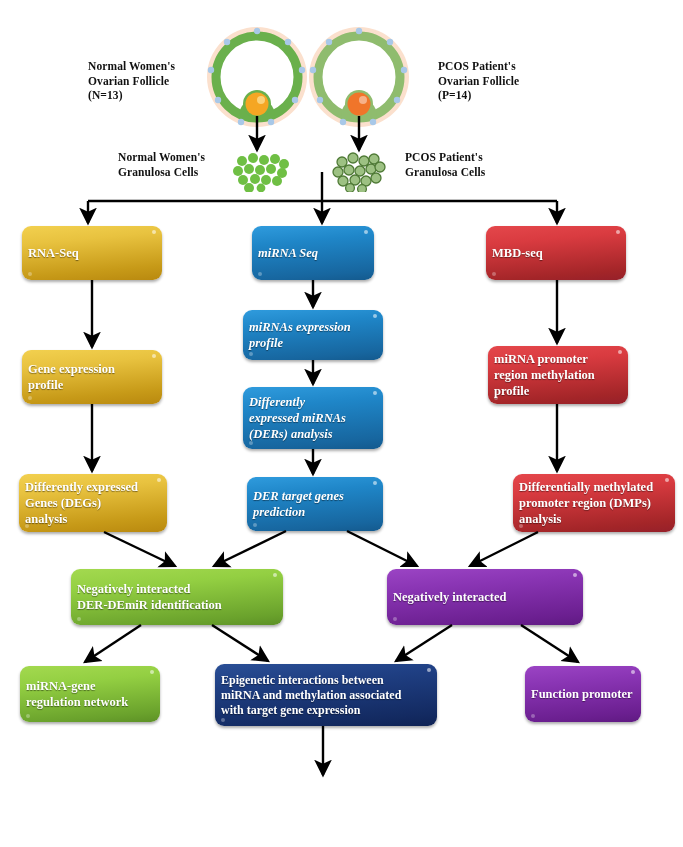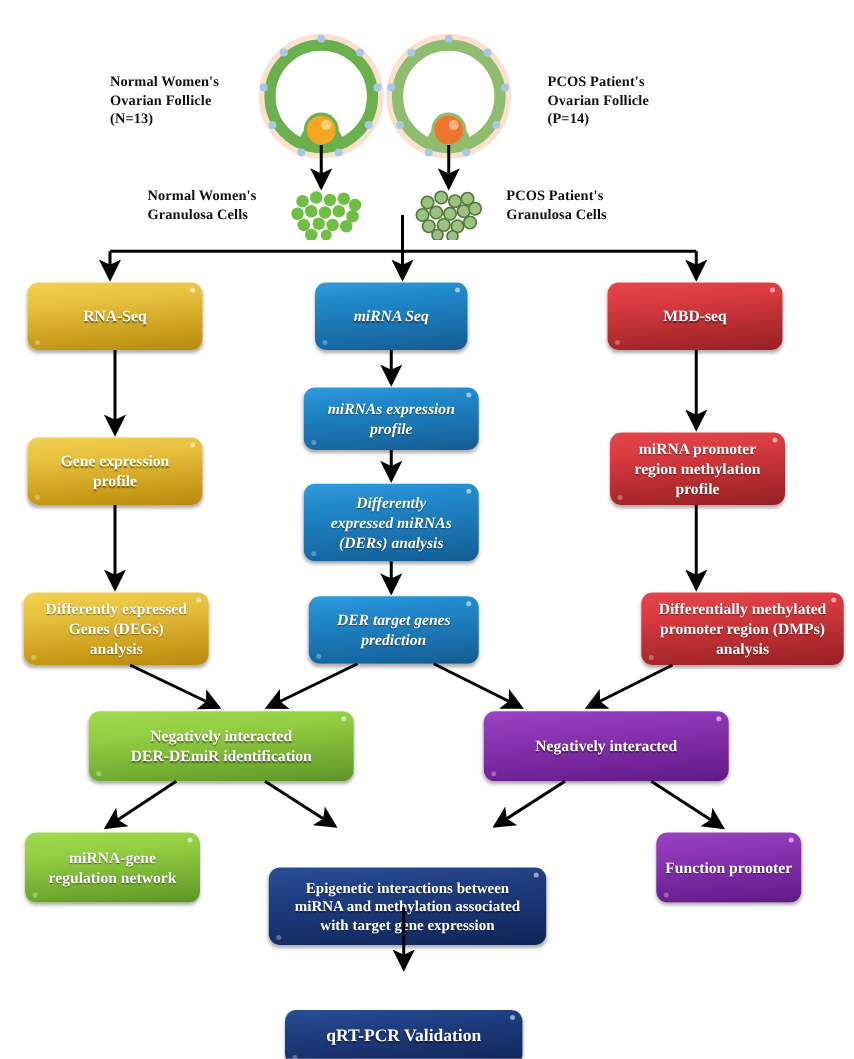--- a/index.html
+++ b/index.html
@@ -8,33 +8,33 @@
 
   #canvas{position:absolute;left:0;top:12px;width:683px;height:847px;}
 
   svg.layer{position:absolute;left:0;top:0;width:683px;height:847px;pointer-events:none;}
 
   .label{position:absolute;font-weight:bold;font-size:11.5px;line-height:14.5px;
          color:#111;letter-spacing:.1px;}
   .label.right{text-align:left;}
 
   .box{position:absolute;border-radius:9px;display:flex;align-items:center;
-       justify-content:center;text-align:center;color:#ffffff;font-weight:bold;
+       justify-content:center;text-align:left;color:#ffffff;font-weight:bold;
        font-size:12.5px;line-height:16px;padding:2px 6px;box-sizing:border-box;
        box-shadow:0 2px 3px rgba(0,0,0,.33);
        text-shadow:0 1px 1px rgba(0,0,0,.45);}
   .box .inner{width:100%;}
 
   
   .c-yellow{background:linear-gradient(175deg,#f2d04f 0%,#e8c23f 28%,#c79a18 78%,#b9890f 100%);}
   .c-blue  {background:linear-gradient(175deg,#2f9bdd 0%,#1f86c8 30%,#17669f 85%,#145a8e 100%);font-style:italic;}
   .c-red   {background:linear-gradient(175deg,#e4474b 0%,#d93b40 28%,#a32528 85%,#96202a 100%);}
   .c-green {background:linear-gradient(175deg,#a3d94f 0%,#93cf42 30%,#6aa22c 85%,#5d9126 100%);}
   .c-purple{background:linear-gradient(175deg,#9b44c4 0%,#8a35b4 30%,#6b1f90 85%,#5f1a82 100%);}
-  .c-navy  {background:linear-gradient(175deg,#2a4f96 0%,#1f3f83 30%,#132a61 85%,#0f2355 100%);margin-top:30px;}
+  .c-navy  {background:linear-gradient(175deg,#2a4f96 0%,#1f3f83 30%,#132a61 85%,#0f2355 100%);}
 
   
   .box::after{content:"";position:absolute;top:4px;right:6px;width:4px;height:4px;
               border-radius:50%;background:rgba(255,255,255,.55);}
   .box::before{content:"";position:absolute;bottom:4px;left:6px;width:4px;height:4px;
                border-radius:50%;background:rgba(255,255,255,.30);}
 
   
   .follicle{position:absolute;}
   .cellclump{position:absolute;}
@@ -239,23 +239,20 @@
         <div>Epigenetic interactions between</div>
         <div>miRNA and methylation associated</div>
         <div>with target gene expression</div>
       </span>
     </div>
 
   <div class="box c-purple" style="left:525px;top:654px;width:116px;height:56px;">
     <span class="inner">Function promoter</span>
     </div>
 
-  <div class="box c-navy" style="left:228px;top:766px;width:190px;height:44px;font-size:14px;">
-    <span class="inner">qRT-PCR Validation</span>
-    </div>
 
   <svg class="layer" viewBox="0 0 683 847">
     <defs>
       <marker id="ah" markerWidth="9" markerHeight="9" refX="6.4" refY="4.5" orient="auto" markerUnits="strokeWidth">
         <path d="M0,0.8 L7.4,4.5 L0,8.2 L1.7,4.5 Z" fill="#000"></path>
       </marker>
     </defs>
     <g stroke="#000" stroke-width="2.4" fill="none" marker-end="url(#ah)">
 
       <line x1="257" y1="104" x2="257" y2="138"></line>

